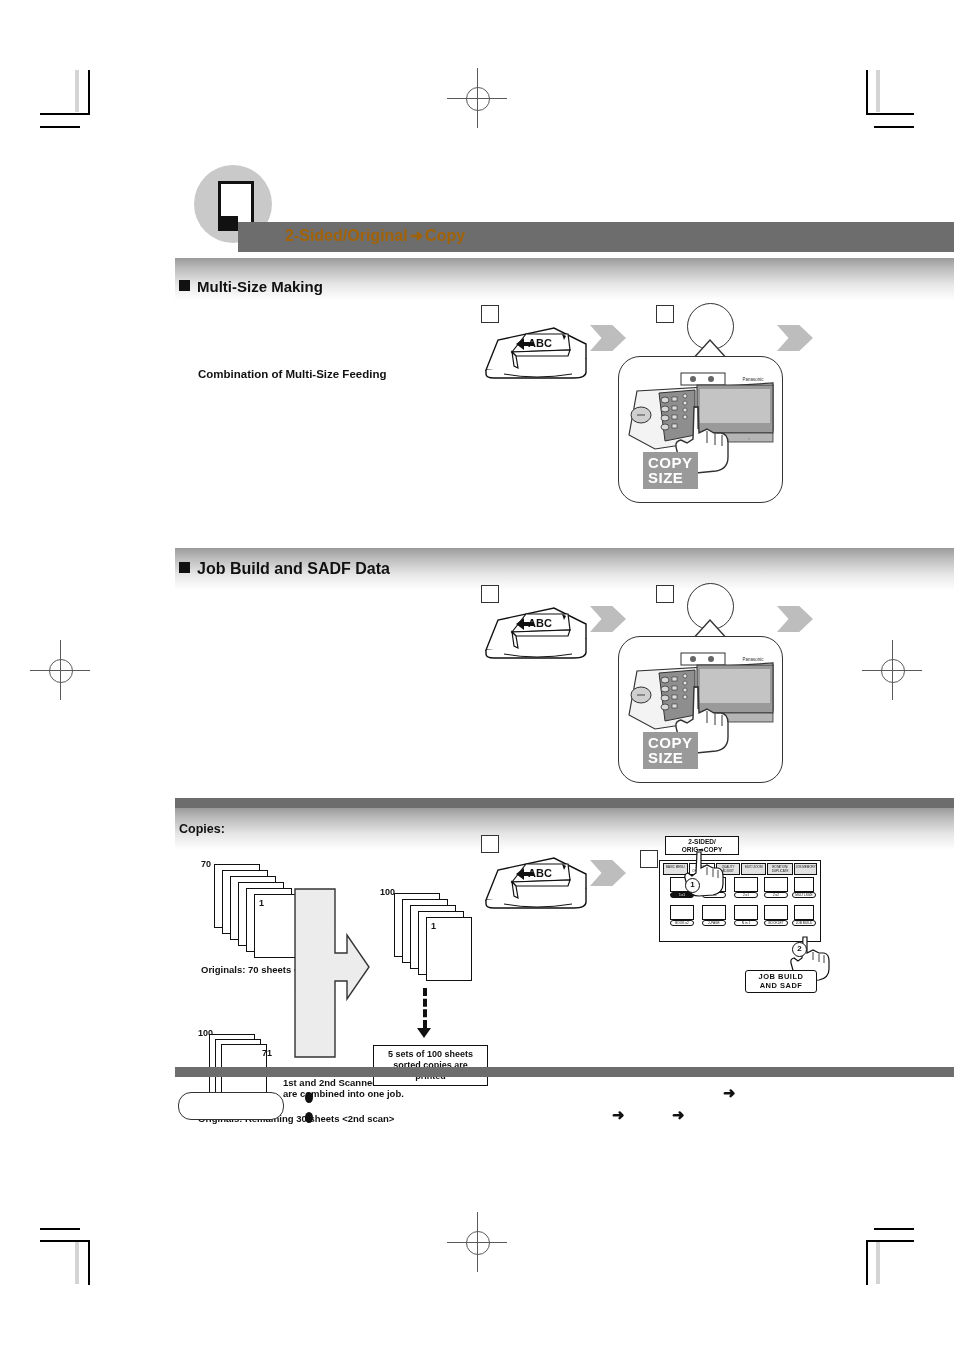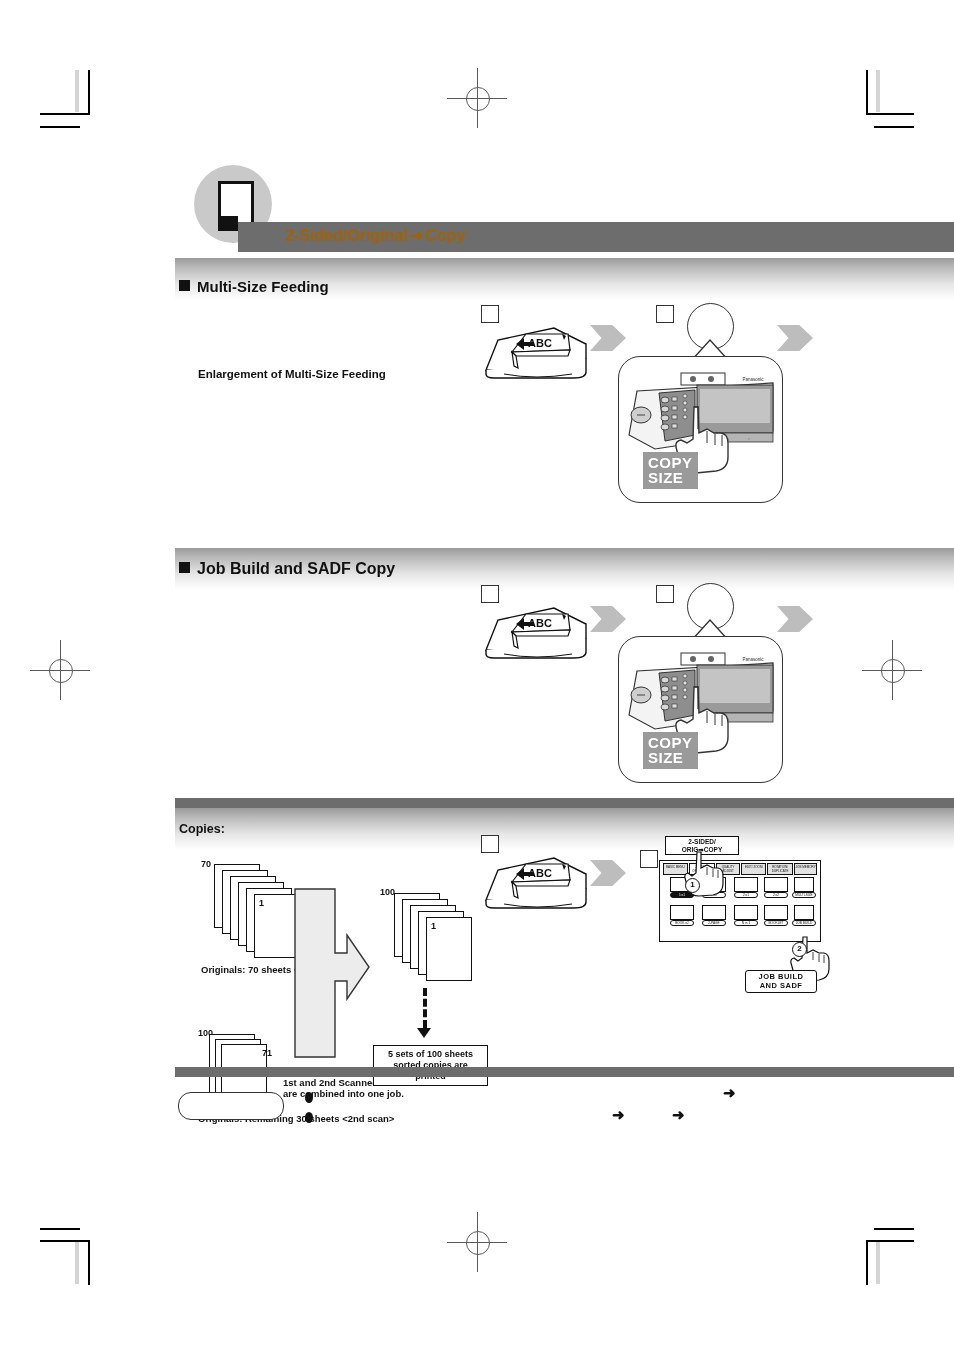--- a/index.html
+++ b/index.html
@@ -158,24 +158,24 @@
   <div class="title-badge">
     <div class="doc"></div>
   </div>
   <div class="title-bar"></div>
   <div class="title-sub">
     <span>2-Sided/Original</span><span class="arw">➜</span><span>Copy</span>
   </div>
 
   <div class="band" style="top:98px;"></div>
   <div class="sec-head" style="left:4px;top:118px;">
-    <span class="sq"></span><span>Multi-Size Feeding</span>
-  </div>
-
-  <div class="tbl-cap" style="left:23px;top:208px;">Enlargement of Multi-Size Feeding</div>
+    <span class="sq"></span><span>Multi-Size Making</span>
+  </div>
+
+  <div class="tbl-cap" style="left:23px;top:208px;">Combination of Multi-Size Feeding</div>
 
   <div class="stepbox" style="left:306px;top:145px;"></div>
   <div class="adf" style="left:307px;top:162px;">
     <svg width="108" height="60" viewBox="0 0 108 60">
       <path d="M4 48 L16 18 L72 6 L104 22 L104 36 L96 48 Z" fill="#fff" stroke="#111" stroke-width="1.4"></path>
       <path d="M4 48 L4 52 Q4 56 12 56 L92 56 Q104 56 104 50 L104 36" fill="#fff" stroke="#111" stroke-width="1.4"></path>
       <path d="M30 30 L44 12 L86 12 L88 28 Z" fill="#fff" stroke="#111" stroke-width="1.2"></path>
       <path d="M34 34 L30 30 L88 28 L86 34 Z" fill="#fff" stroke="#111" stroke-width="1.2"></path>
       <path d="M32 44 L30 30 L34 34 L36 46 Z" fill="#fff" stroke="#111" stroke-width="1.2"></path>
       <text x="58" y="25" font-family="Liberation Sans, sans-serif" font-size="11" font-weight="bold" fill="#111" text-anchor="middle">ABC</text>
@@ -232,21 +232,21 @@
     </div>
     <div class="copysize" style="left:24px;top:95px;">
       <div>COPY</div>
       <div>SIZE</div>
     </div>
   </div>
   <div class="chev" style="left:602px;top:165px;"></div>
 
   <div class="band" style="top:388px;"></div>
   <div class="sec-head" style="left:4px;top:400px;font-size:16px;">
-    <span class="sq"></span><span>Job Build and SADF Copy</span>
+    <span class="sq"></span><span>Job Build and SADF Data</span>
   </div>
 
   <div class="stepbox" style="left:306px;top:425px;"></div>
   <div class="adf" style="left:307px;top:442px;">
     <svg width="108" height="60" viewBox="0 0 108 60">
       <path d="M4 48 L16 18 L72 6 L104 22 L104 36 L96 48 Z" fill="#fff" stroke="#111" stroke-width="1.4"></path>
       <path d="M4 48 L4 52 Q4 56 12 56 L92 56 Q104 56 104 50 L104 36" fill="#fff" stroke="#111" stroke-width="1.4"></path>
       <path d="M30 30 L44 12 L86 12 L88 28 Z" fill="#fff" stroke="#111" stroke-width="1.2"></path>
       <path d="M34 34 L30 30 L88 28 L86 34 Z" fill="#fff" stroke="#111" stroke-width="1.2"></path>
       <path d="M32 44 L30 30 L34 34 L36 46 Z" fill="#fff" stroke="#111" stroke-width="1.2"></path>

